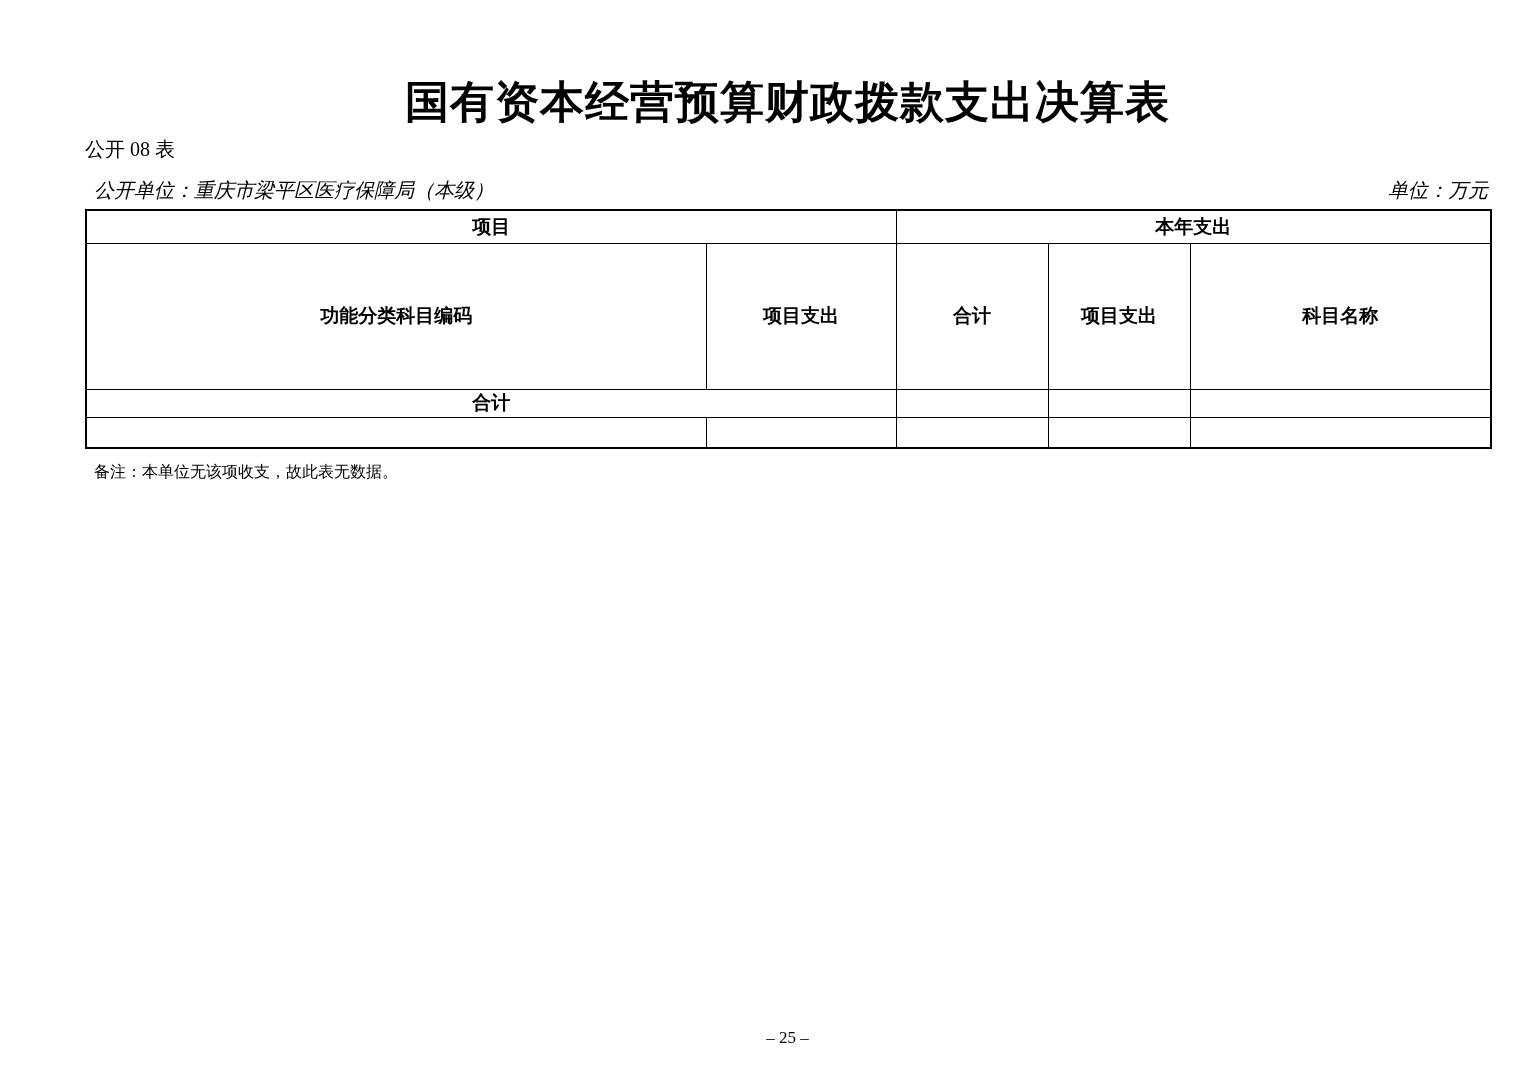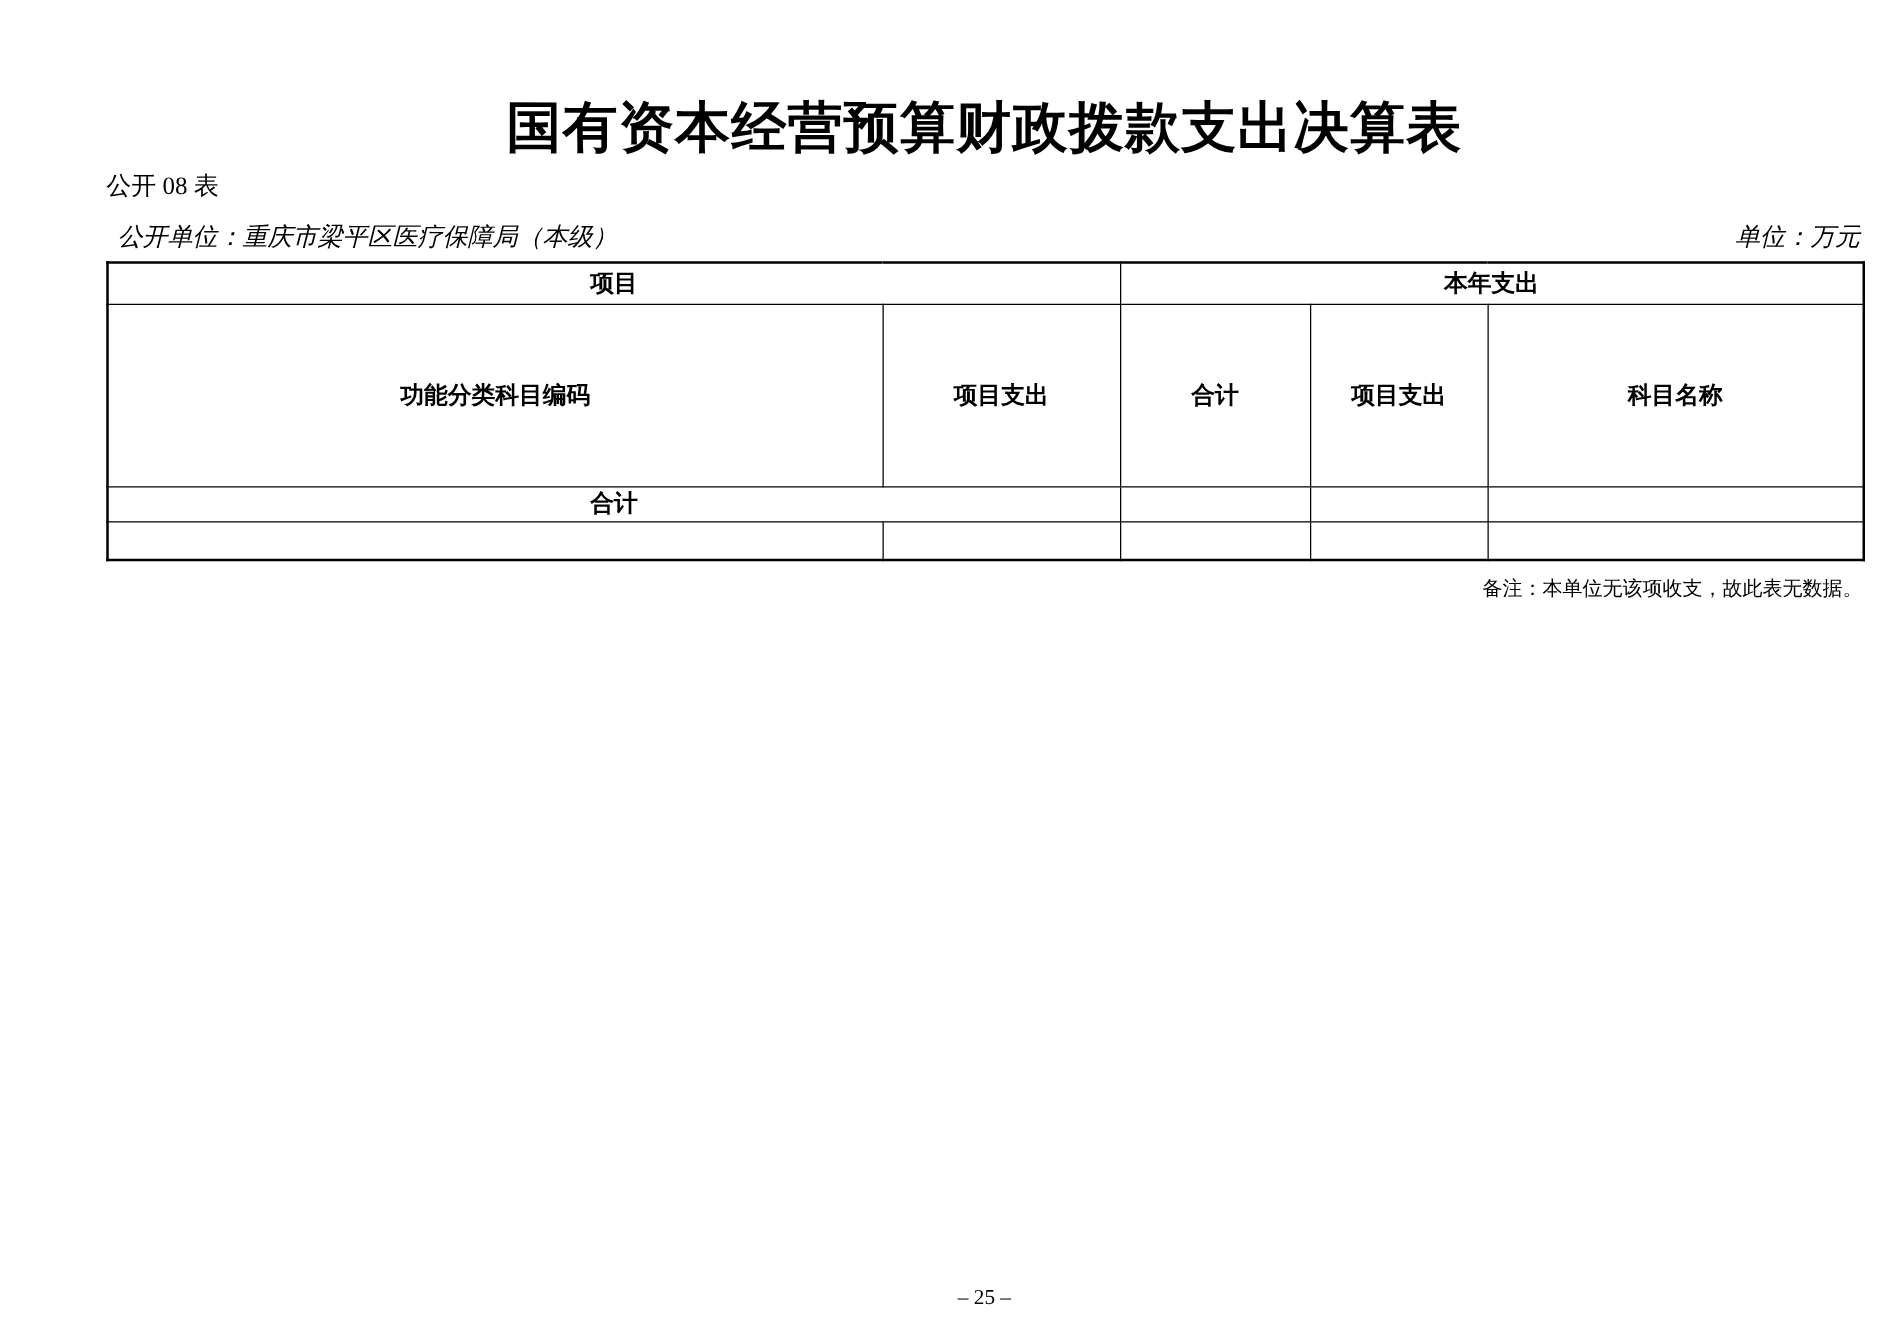--- a/index.html
+++ b/index.html
@@ -70,21 +70,20 @@
   }
   tr.group-row   { height: 33px; margin-left: 36px; }
   tr.colhead-row { height: 146px; }
   tr.total-row   { height: 28px; }
   tr.blank-row   { height: 31px; }
   .note {
     margin-top: 13px;
     padding-left: 9px;
     font-size: 16px;
     line-height: 20px;
-    text-align: right;
   }
   .page-number {
     position: absolute;
     top: 1028px;
     left: 85px;
     width: 1405px;
     text-align: center;
     font-size: 17px;
   }
 </style>

